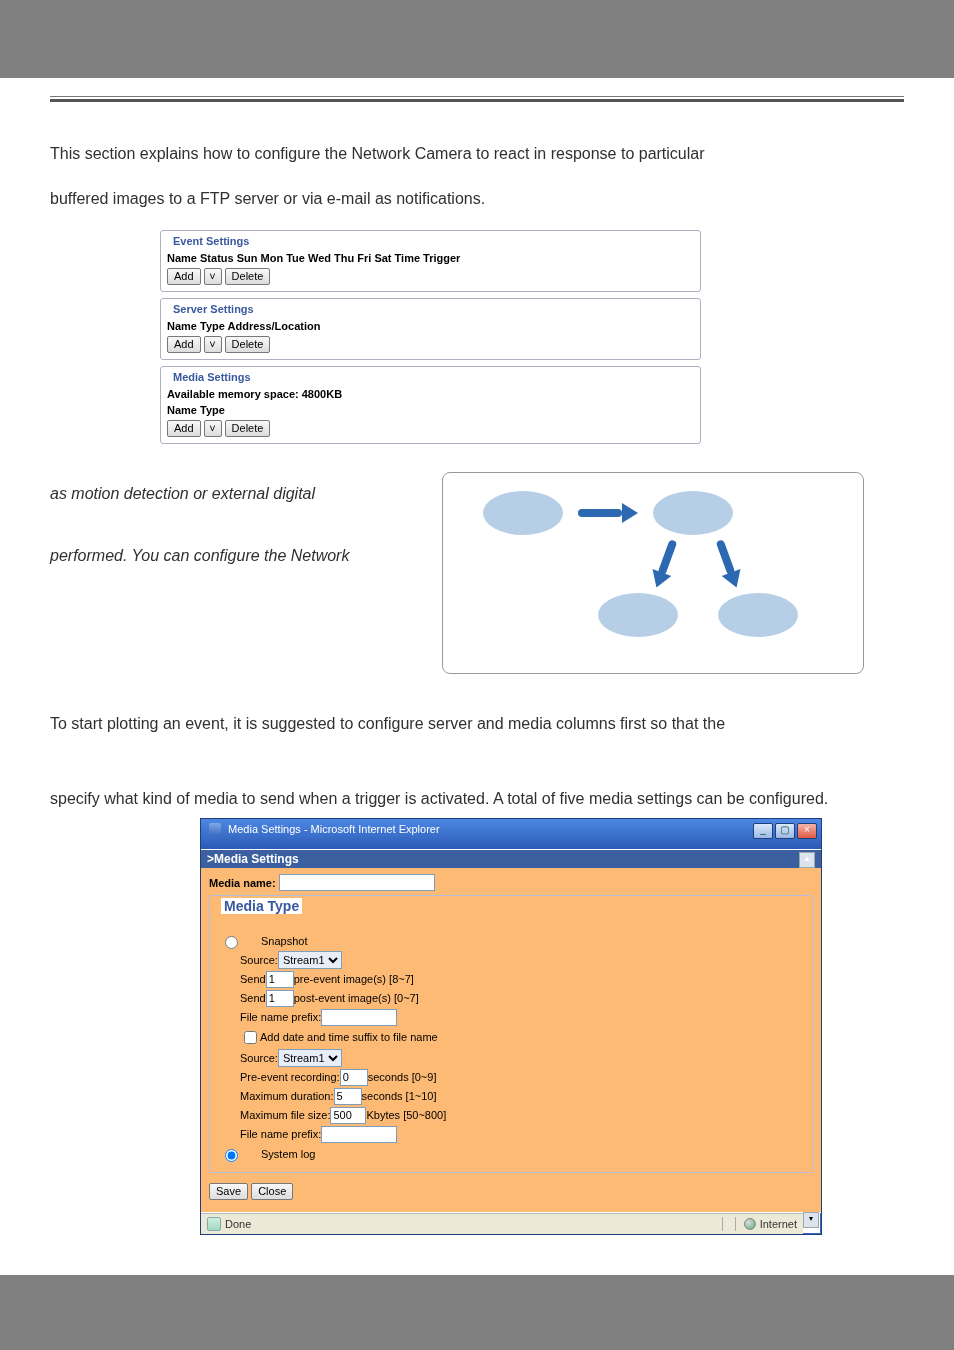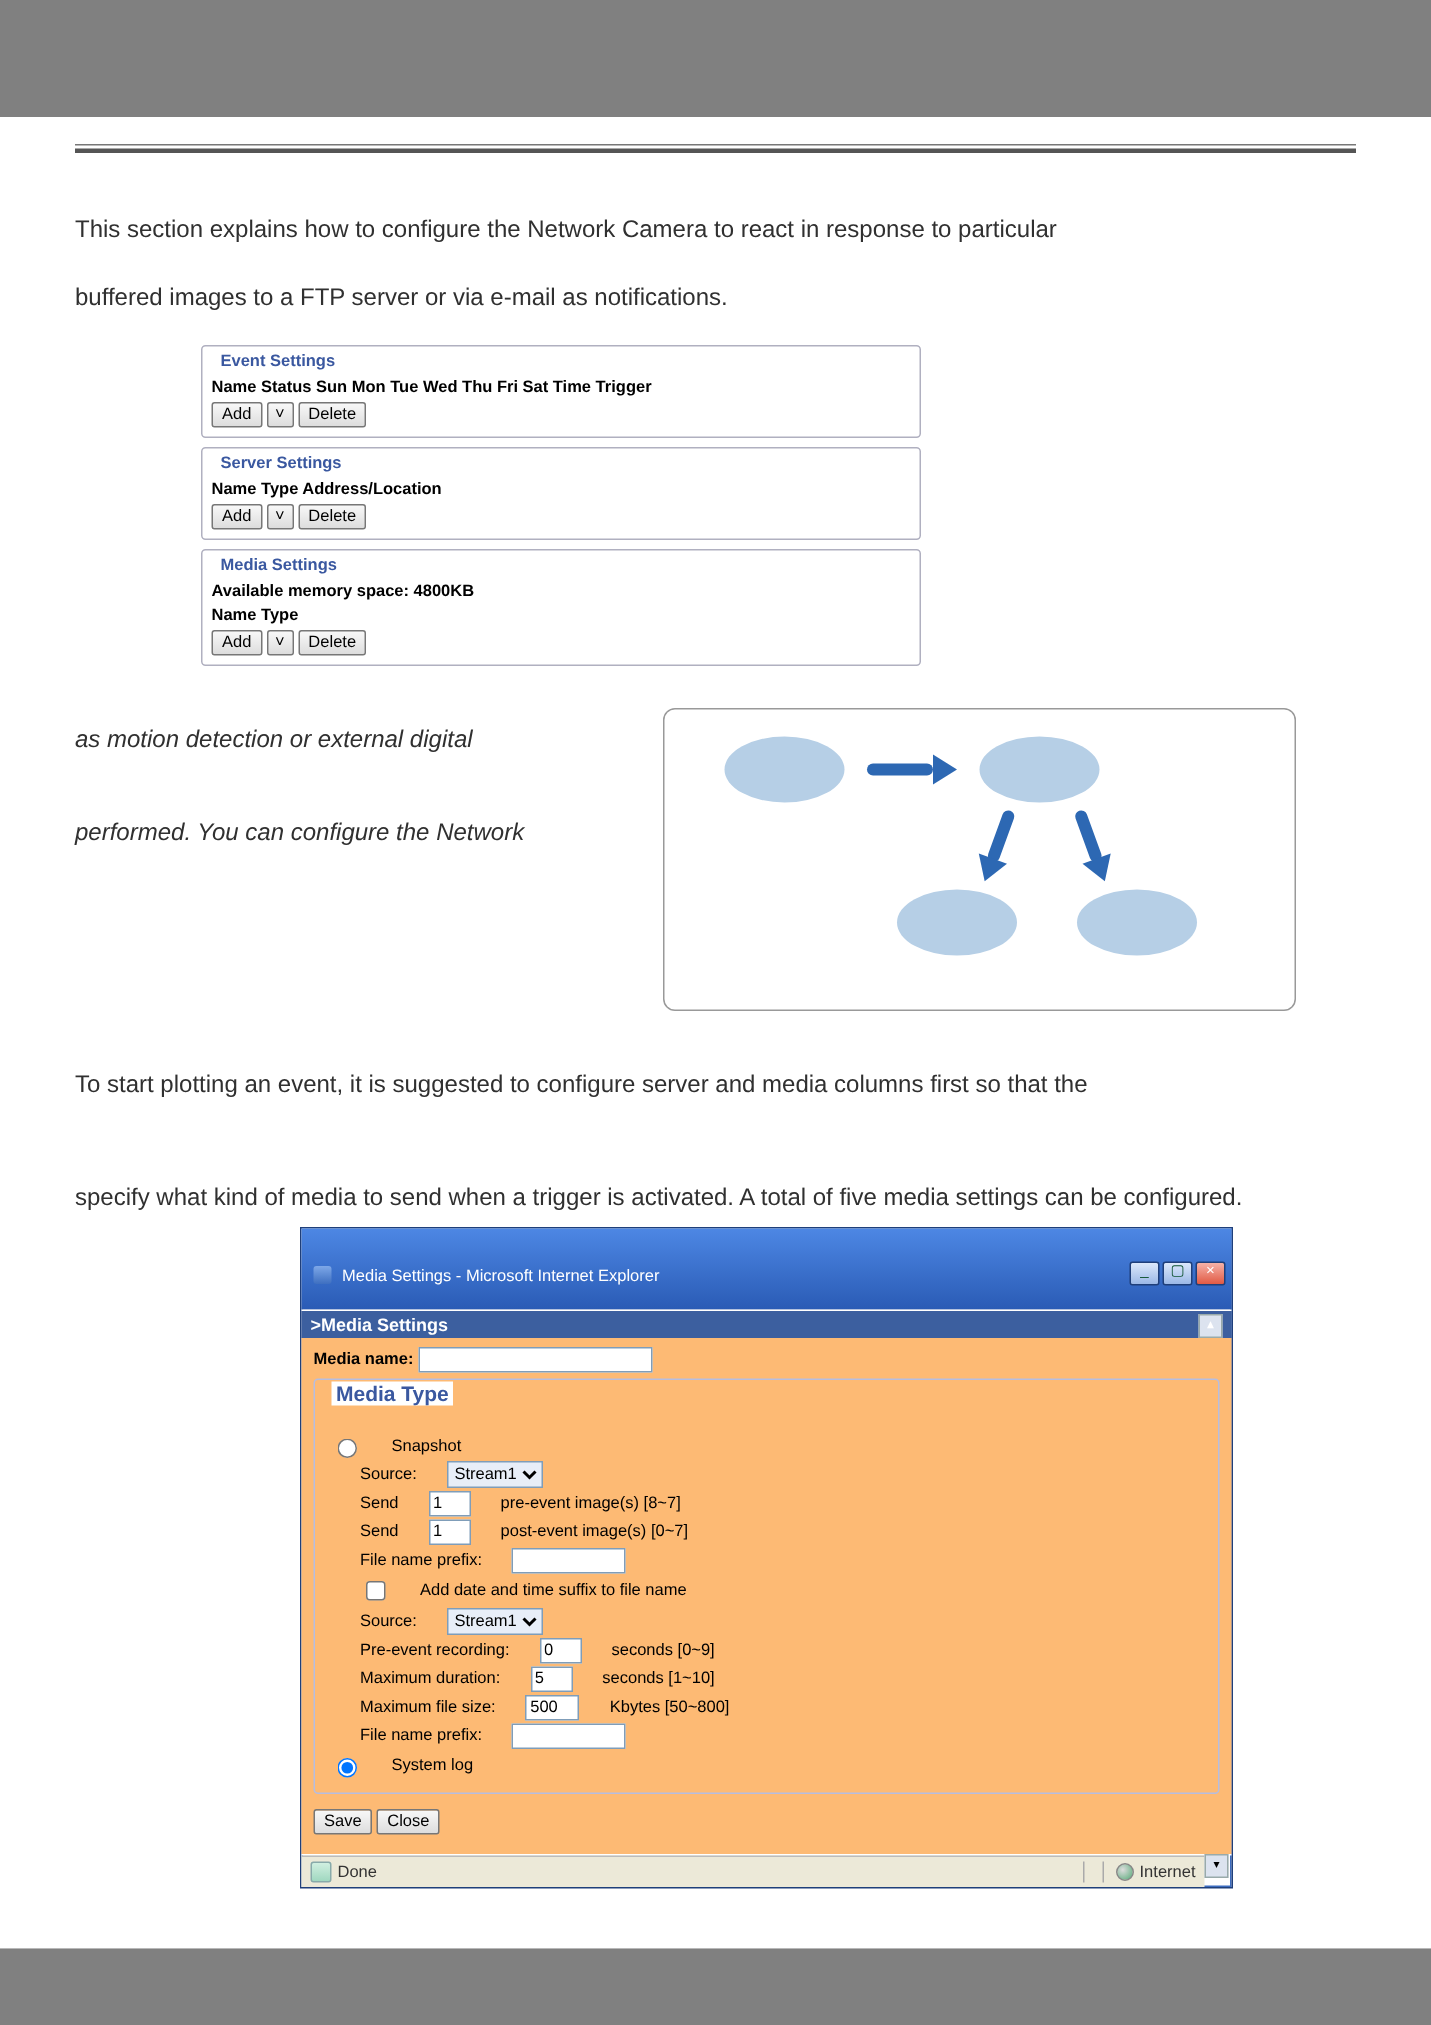--- a/index.html
+++ b/index.html
@@ -35,22 +35,22 @@
     margin: 0 0 30px 0;
   }
   .para {
     font-size: 16px;
     line-height: 2.8;
     color: #303030;
     text-align: justify;
   }
   
   .settings-panel {
-    width: 480px;
-    margin: 8px 0 8px 84px;
+    width: 541px;
+    margin: 8px 0 8px 110px;
     font-size: 11px;
     color: #000;
   }
   .fieldset {
     border: 1px solid #b0b0c0;
     border-radius: 3px;
     margin: 0 0 6px 0;
     padding: 4px 6px 6px 6px;
   }
   .legend {
@@ -143,23 +143,23 @@
     margin: 6px 0 0 150px;
     border: 1px solid #1f3f7a;
     font-size: 11px;
     color: #000;
     box-shadow: 0 0 0 1px #3b6bbf inset;
   }
   .ie-titlebar {
     background: linear-gradient(#4d87e4, #2a5bb5);
     color: #fff;
     display: flex;
-    align-items: flex-end;
+    align-items: flex-start;
     height: 22px;
-    padding: 16px 4px;
+    padding: 4px 4px;
   }
   .ie-title { flex: 1; font-size: 11px; padding-left: 4px; }
   .ie-title .ieicon {
     display:inline-block; width:12px; height:12px;
     background: linear-gradient(#7ea8e8, #3e6fc0);
     border-radius:2px; margin-right:4px; vertical-align:-2px;
   }
   .ie-ctl {
     width: 18px; height: 14px;
     border: 1px solid #1f3f7a;
@@ -193,21 +193,21 @@
   }
   .media-legend {
     color: #3a58a0;
     font-weight: bold;
     font-size: 14px;
     margin: -12px 0 16px 3px;
     background: #fff;
     display: inline-block;
     padding: 0 3px;
   }
-  .media-row { display: flex; align-items: center; gap: 20px; margin: 2px 0 2px 22px; }
+  .media-row { display: flex; align-items: center; gap: 0; margin: 2px 0 2px 22px; }
   .radiolabel { display: flex; align-items: center; gap: 20px; margin: 3px 0 2px 2px; }
   input.txt {
     border: 1px solid #7f9db9;
     height: 15px;
     font-size: 11px;
     padding: 0 2px;
   }
   select.sel {
     border: 1px solid #7f9db9;
     height: 18px;

